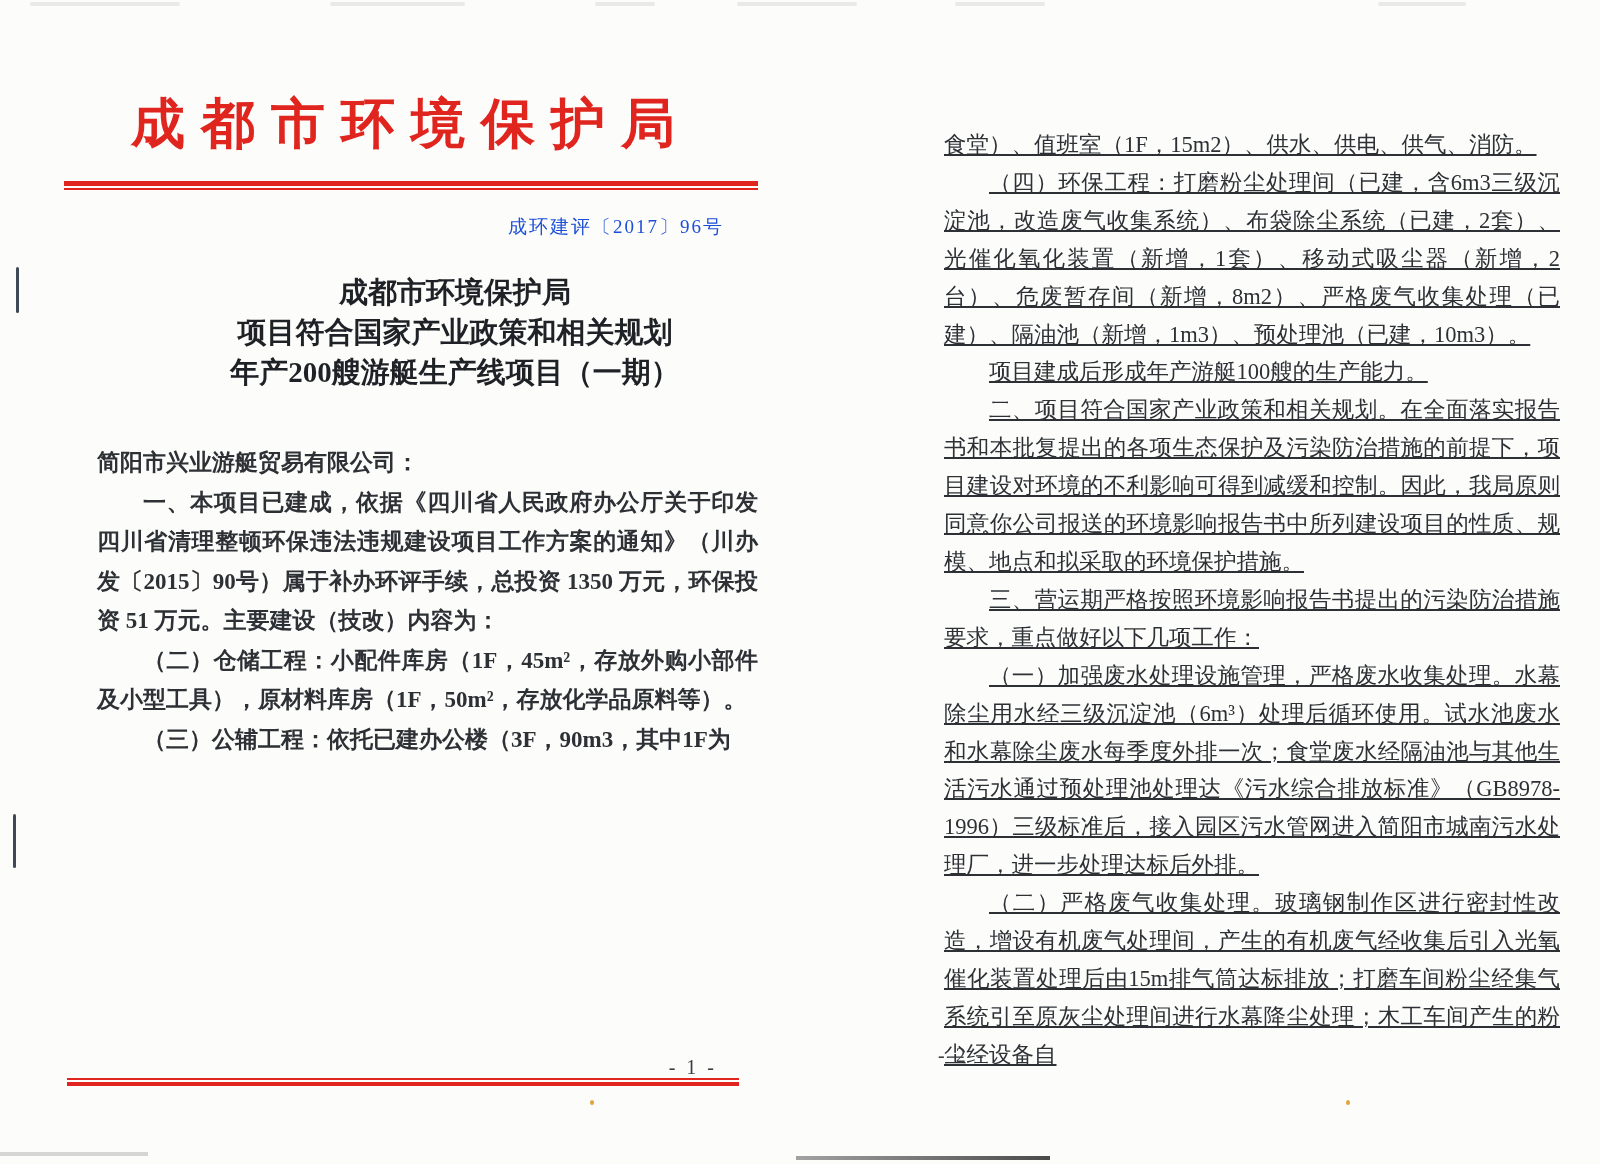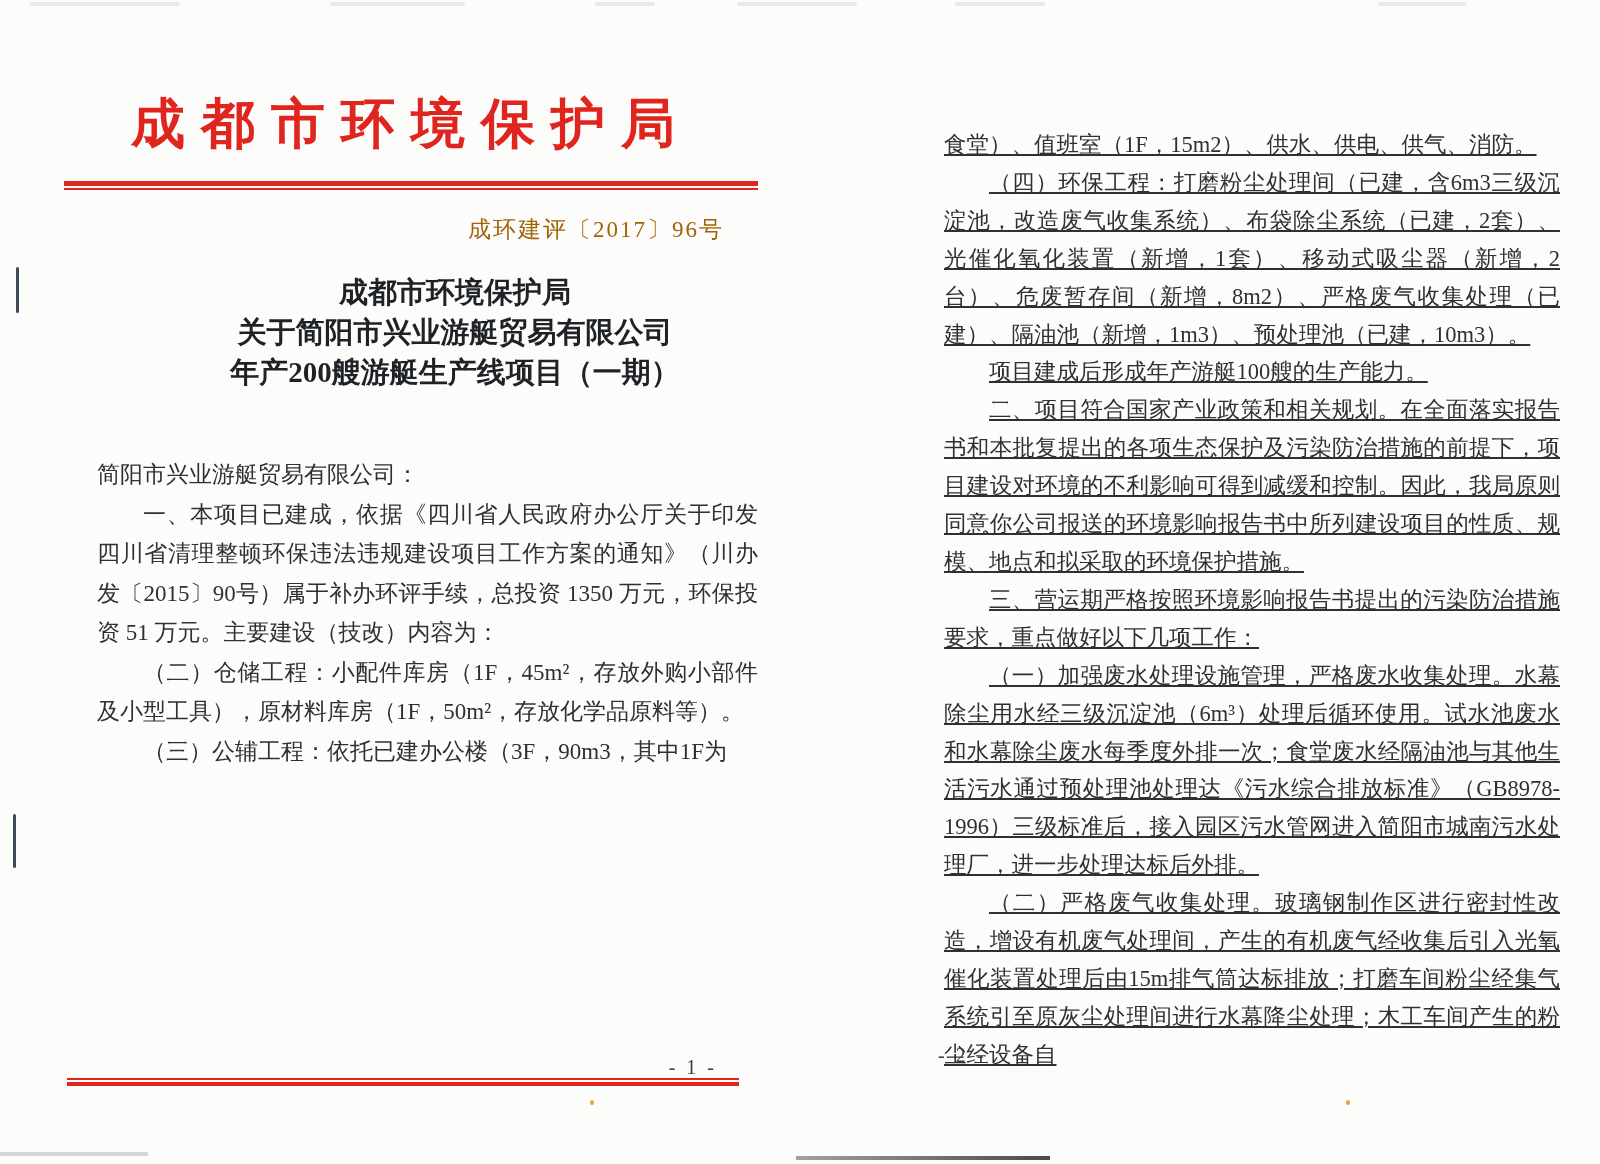--- a/index.html
+++ b/index.html
@@ -28,40 +28,40 @@
     margin:0;
   }
   .header-rule{left:64px;top:181px;width:694px;}
   .header-rule .thick{height:5px;background:var(--red);}
   .header-rule .gap{height:2px;}
   .header-rule .thin{height:2px;background:var(--red);}
 
   .doc-number{
     left:64px;top:214px;width:660px;
     text-align:right;
-    font-size:23px;
-    color:#a16207;
+    font-size:19px;
+    color:#1d4ed8;
     letter-spacing:2px;
   }
 
   .title-block{
     left:96px;top:272px;width:718px;
     text-align:center;
     font-size:29px;font-weight:bold;
     line-height:40px;
     color:#1e2125;
   }
 
   .body-text{
     font-size:23px;
     line-height:39.5px;
     text-align:justify;
     color:var(--ink);
   }
-  .body-left{left:97px;top:455px;width:661px;}
+  .body-left{left:97px;top:443px;width:661px;font-weight:bold;}
   .body-left p,.body-right p{margin:0;text-indent:2em;}
   p.no-indent{text-indent:0;}
 
   .body-right{left:944px;top:126px;width:616px;font-size:22.5px;line-height:37.9px;text-decoration:underline;}
 
   .page-num{
     font-size:20px;color:#3a3d42;letter-spacing:3px;white-space:nowrap;
   }
   .pn-1{left:64px;top:1056px;width:653px;text-align:right;}
   .pn-2{left:938px;top:1044px;}
@@ -102,21 +102,21 @@
     <div class="abs header-rule">
       <div class="thick"></div>
       <div class="gap"></div>
       <div class="thin"></div>
     </div>
 
     <div class="abs doc-number">成环建评〔2017〕96号</div>
 
     <div class="abs title-block">
       <div>成都市环境保护局</div>
-      <div>关于简阳市兴业游艇贸易有限公司</div>
+      <div>项目符合国家产业政策和相关规划</div>
       <div>年产200艘游艇生产线项目（一期）</div>
     </div>
 
     <div class="abs body-text body-left">
       <p class="no-indent">简阳市兴业游艇贸易有限公司：</p>
       <p>一、本项目已建成，依据《四川省人民政府办公厅关于印发四川省清理整顿环保违法违规建设项目工作方案的通知》（川办发〔2015〕90号）属于补办环评手续，总投资 1350 万元，环保投资 51 万元。主要建设（技改）内容为：</p>
       <p>（二）仓储工程：小配件库房（1F，45m²，存放外购小部件及小型工具），原材料库房（1F，50m²，存放化学品原料等）。</p>
       <p>（三）公辅工程：依托已建办公楼（3F，90m3，其中1F为</p>
     </div>
 

